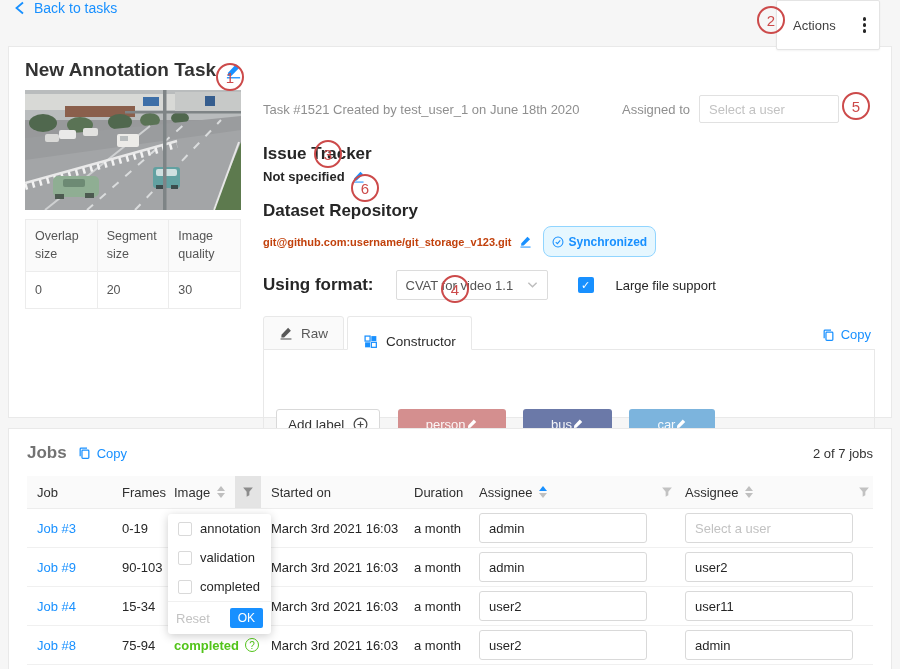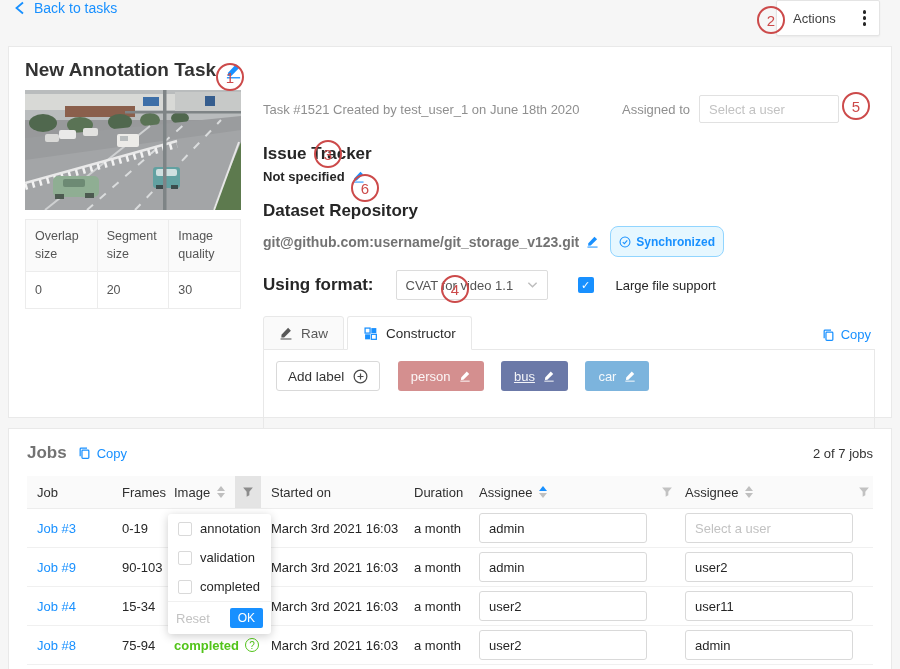--- a/index.html
+++ b/index.html
@@ -7,21 +7,21 @@
   body {
     position: relative; overflow: hidden;
     background: #f6f6f6; color: #262626;
     font-family: "Liberation Sans", sans-serif;
   }
   .icon { display: inline-block; vertical-align: middle; flex: none; }
 
   
   .topbar { height: 46px; display: flex; align-items: flex-start; justify-content: space-between; padding: 0 20px 0 14px; }
   .back-link { display: inline-flex; align-items: center; gap: 9px; color: #1890ff; font-size: 14px; cursor: pointer; }
-  .actions-btn { width: 104px; height: 36px; background: #fff; border: 1px solid #e4e4e4; border-radius: 2px;
+  .actions-btn { width: 104px; height: 50px; background: #fff; border: 1px solid #e4e4e4; border-radius: 2px;
     display: inline-flex; align-items: center; justify-content: space-between; padding: 0 13px 0 16px;
     font-size: 13px; color: #3f3f3f; box-shadow: 0 1px 2px rgba(0,0,0,.05); cursor: pointer; }
   .dots { display: inline-flex; flex-direction: column; gap: 2.5px; }
   .dots i { width: 3.5px; height: 3.5px; background: #262626; border-radius: 50%; }
 
   
   .card { background: #fff; border: 1px solid #e9e9e9; margin: 0 8px; }
   .task-card { height: 372px; padding: 12px 16px 0; }
   .jobs-card { margin-top: 10px; height: 245px; padding: 14px 18px 0; position: relative; }
 
@@ -42,40 +42,40 @@
   .right-col { flex: 1; padding-top: 5px; min-width: 0; }
   .meta-row { display: flex; justify-content: space-between; align-items: center; }
   .meta-text { color: #8f8f8f; font-size: 13px; }
   .assign { display: flex; align-items: center; gap: 9px; color: #8f8f8f; font-size: 13px; margin-right: 36px; }
   .assign input { width: 140px; height: 28px; border: 1px solid #e1e1e1; border-radius: 2px; padding: 0 9px; font-size: 13px; outline: none; }
   input::placeholder { color: #c2c2c2; }
   .block-label { font-weight: 700; font-size: 17px; color: #262626; }
   .it-block { margin-top: 21px; }
   .value-row { display: flex; align-items: center; gap: 7px; font-size: 13px; margin-top: 5px; font-weight: bold; }
   .repo-block { margin-top: 17px; }
-  .repo-url { font-size: 14px; color: #737373; }
+  .repo-url { font-size: 11px; color: #c2410c; }
   .sync-badge { display: inline-flex; align-items: center; gap: 5px; height: 31px; padding: 0 8px; margin-left: 4px;
     background: #e6f7ff; border: 1px solid #91d5ff; border-radius: 8px; color: #1890ff; font-size: 12px; cursor: pointer; }
   .format-row { margin-top: 13px; display: flex; align-items: center; gap: 22px; font-size: 13px; }
   .select { width: 152px; height: 30px; border: 1px solid #dcdcdc; border-radius: 2px; background: #fff;
     display: inline-flex; align-items: center; justify-content: space-between; padding: 0 9px; color: #555; cursor: pointer; }
   .cbx { width: 16px; height: 16px; background: #1890ff; border-radius: 2px; color: #fff; font-size: 11px;
     display: inline-flex; align-items: center; justify-content: center; margin-left: 8px; cursor: pointer; }
 
   
   .tabs-row { margin-top: 15px; display: flex; align-items: flex-end; border-bottom: 1px solid #e8e8e8; position: relative; height: 35px; }
   .tab { height: 34px; padding: 0 15px; display: inline-flex; align-items: center; gap: 8px; font-size: 13.5px;
     border: 1px solid #e8e8e8; border-radius: 3px 3px 0 0; margin-bottom: -1px; cursor: pointer; }
   .tab-raw { background: #fafafa; color: #595959; margin-right: 3px; }
-  .tab-active { background: #fff; border-bottom-color: #fff; color: #2b2b2b; }
+  .tab-active { background: #fff; border-bottom-color: #fff; color: #2b2b2b; align-items: flex-end; }
   .copy-link { position: absolute; right: 4px; bottom: 7px; display: inline-flex; align-items: center; gap: 6px; color: #1890ff; font-size: 13px; cursor: pointer; }
   .tab-content { border: 1px solid #e8e8e8; border-top: none; height: 118px; padding: 11px 12px; }
   .add-label-btn { height: 30px; background: #fff; border: 1px solid #d9d9d9; border-radius: 3px; padding: 0 11px;
     display: inline-flex; align-items: center; gap: 9px; font-size: 13.5px; color: #333; cursor: pointer; }
-  .chip { height: 30px; border-radius: 3px; padding: 0 13px; margin-left: 13px; display: inline-flex; align-items: center; gap: 8px;
+  .chip { height: 30px; border-radius: 3px; padding: 0 28px; margin-left: 13px; display: inline-flex; align-items: center; 
     color: rgba(255,255,255,.92); font-size: 13px; cursor: pointer; }
 
   
   .jobs-head { display: flex; align-items: center; gap: 11px; margin-bottom: 13px; }
   .jobs-title { font-size: 17px; font-weight: 700; color: #737373; }
   .jobs-count { margin-left: auto; font-size: 13px; color: #333; }
   .jrow { display: grid; grid-template-columns: 85px 52px 71px 26px 143px 65px 190px 16px 179px 1fr; align-items: center; }
   .jhead { background: #fafafa; height: 33px; border-bottom: 1px solid #ededed; font-size: 13px; color: #2f2f2f; }
   .hcell { padding-left: 10px; display: flex; align-items: center; }
   .fcell { height: 100%; display: flex; align-items: center; justify-content: center; cursor: pointer; }
@@ -283,21 +283,21 @@
               <rect x="2" y="16" width="14" height="1.4" fill="#fff"></rect>
             </svg>
         </span>
         <span class="chip" style="background: rgb(107, 121, 168); text-decoration: underline;">
           <span>bus</span>
           <svg class="icon" width="12" height="12" viewBox="0 0 18 18">
               <path fill="#fff" d="M11.7 2.4 L15.3 6 L6.6 14.7 L3 14.9 L3.2 11.3 Z"></path>
               <rect x="2" y="16" width="14" height="1.4" fill="#fff"></rect>
             </svg>
         </span>
-        <span class="chip" style="background: rgb(124, 180, 221);">
+        <span class="chip" style="background: rgb(124, 180, 221); margin-top: 48px;">
           <span>car</span>
           <svg class="icon" width="12" height="12" viewBox="0 0 18 18">
               <path fill="#fff" d="M11.7 2.4 L15.3 6 L6.6 14.7 L3 14.9 L3.2 11.3 Z"></path>
               <rect x="2" y="16" width="14" height="1.4" fill="#fff"></rect>
             </svg>
         </span>
       </div>
     </div>
   </div>
 </div>

